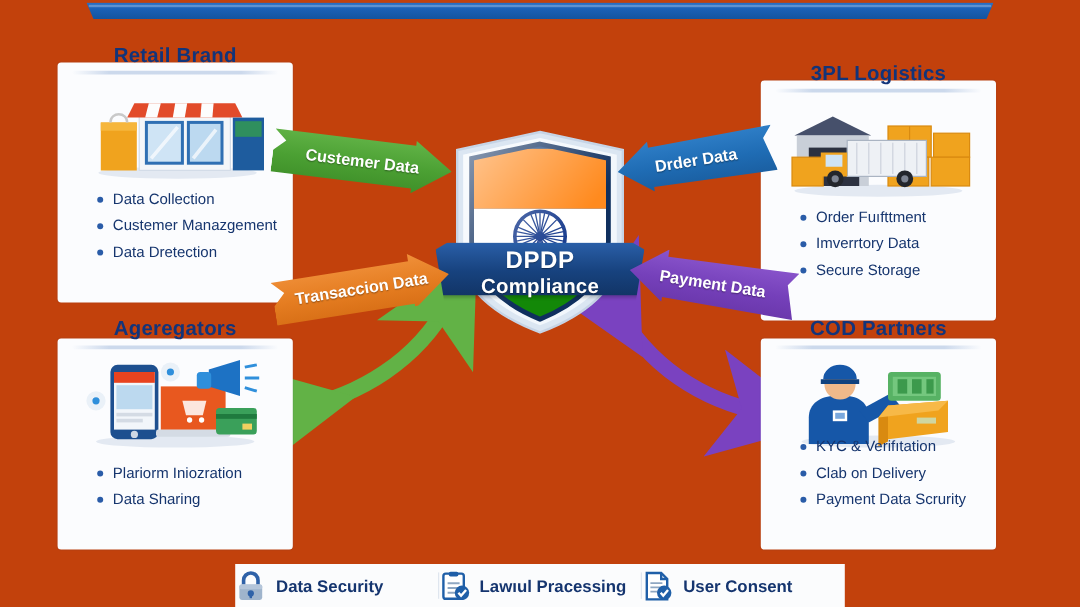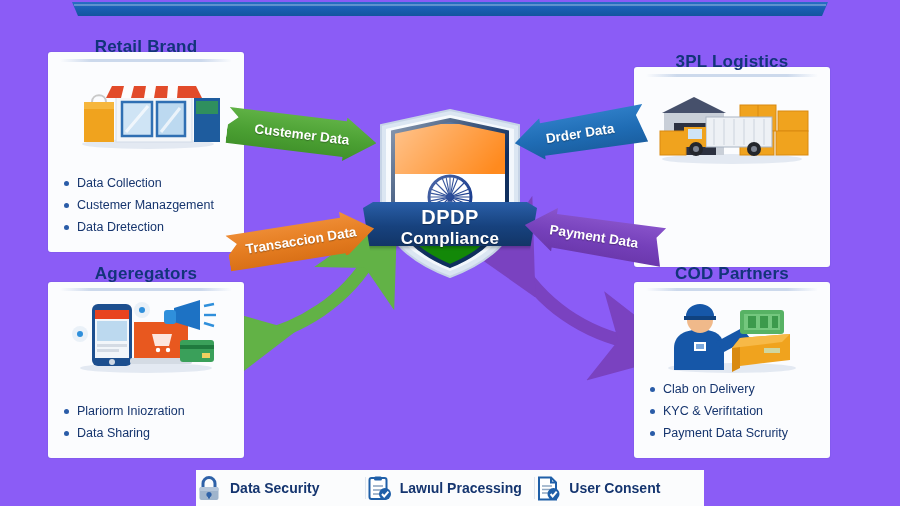--- a/index.html
+++ b/index.html
@@ -2,21 +2,21 @@
 <html><head>
 <meta charset="utf-8">
 <style>
   html,body{margin:0;padding:0;}
   body{
     width:900px;height:506px;overflow:hidden;
     background:#ffffff;
     font-family:"Liberation Sans", sans-serif;
     position:relative;
   }
-  #stage{position:absolute;inset:0;background:#8b5cf6;}
+  #stage{position:absolute;inset:0;background:#c2410c;}
 
   
   .topbar{
     position:absolute;left:70px;top:2px;width:760px;height:14px;
     background:linear-gradient(180deg,#2a6fc4 0%,#1a5fb4 45%,#14549f 100%);
     clip-path:polygon(2px 0,758px 0,752px 14px,8px 14px);
   }
   .topbar-shine{
     position:absolute;left:74px;top:4px;width:752px;height:2px;
     background:rgba(255,255,255,.28);
@@ -50,21 +50,21 @@
   .tl .title-rule,.tr .title-rule{top:7px;}
   .bl .title-rule,.br .title-rule{top:6px;}
 
   .art{
     position:absolute;left:10px;right:10px;height:82px;top:16px;
   }
   .bl .art,.br .art{top:14px;height:78px;}
 
   .bullets{
     position:absolute;left:14px;right:8px;bottom:14px;
-    margin:0;padding:0;list-style:none;
+    margin:17px;padding:0;list-style:none;
   }
   .bullets li{
     position:relative;padding-left:15px;
     font-size:12.5px;color:#16356e;line-height:22px;white-space:nowrap;
   }
   .bullets li::before{
     content:"";position:absolute;left:2px;top:9px;
     width:5px;height:5px;border-radius:50%;background:#2a5ca8;
   }
 
@@ -220,20 +220,25 @@
             <line x1="120" y1="36" x2="120" y2="62"></line>
           </g>
         <path d="M40,44 h22 v20 h-22 z" fill="#f0a31e"></path>
         <path d="M44,46 h14 v10 h-14 z" fill="#cfe4f5"></path>
         <circle cx="52" cy="66" r="7" fill="#23262c"></circle>
           <circle cx="52" cy="66" r="3" fill="#7d8492"></circle>
         <circle cx="110" cy="66" r="7" fill="#23262c"></circle>
           <circle cx="110" cy="66" r="3" fill="#7d8492"></circle>
       </svg>
     </div>
+    <ul class="bullets">
+      <li>Order Fuıfttment</li>
+      <li>Imverrtory Data</li>
+      <li>Secure Storage</li>
+    </ul>
   </div>
 
   <div class="card bl">
     <div class="card-title">Ageregators</div>
     <div class="title-rule"></div>
     <div class="art">
       <svg viewBox="0 0 176 78" width="100%" height="100%">
         <ellipse cx="88" cy="72" rx="66" ry="5" fill="#e3e9f2"></ellipse>
 
         <rect x="34" y="8" width="40" height="62" rx="6" fill="#1d4f8f"></rect>
@@ -297,22 +302,22 @@
             <rect x="128" y="20" width="6" height="12"></rect>
           </g>
 
         <path d="M96,42 l50,-4 v26 l-50,6 z" fill="#f0a31e"></path>
         <path d="M96,42 l-8,10 v24 l8,-4 z" fill="#d98a10"></path>
         <path d="M88,52 l50,-6 l8,-8 l-50,4 z" fill="#f7b947"></path>
         <rect x="120" y="52" width="16" height="5" fill="#cfd6a0"></rect>
       </svg>
     </div>
     <ul class="bullets">
+      <li>KYC &amp; Verifıtation</li>
       <li>Clab on Delivery</li>
-      <li>KYC &amp; Verifıtation</li>
       <li>Payment Data Scrurity</li>
     </ul>
   </div>
 
   <div class="shield-wrap">
     <svg viewBox="0 0 158 175" width="158" height="175">
       <defs>
         <clipPath id="shieldClipIn">
           <path d="M79,14 L136,26 V95 C136,128 106,149 79,160 C52,149 22,128 22,95 V26 Z"></path>
         </clipPath>

